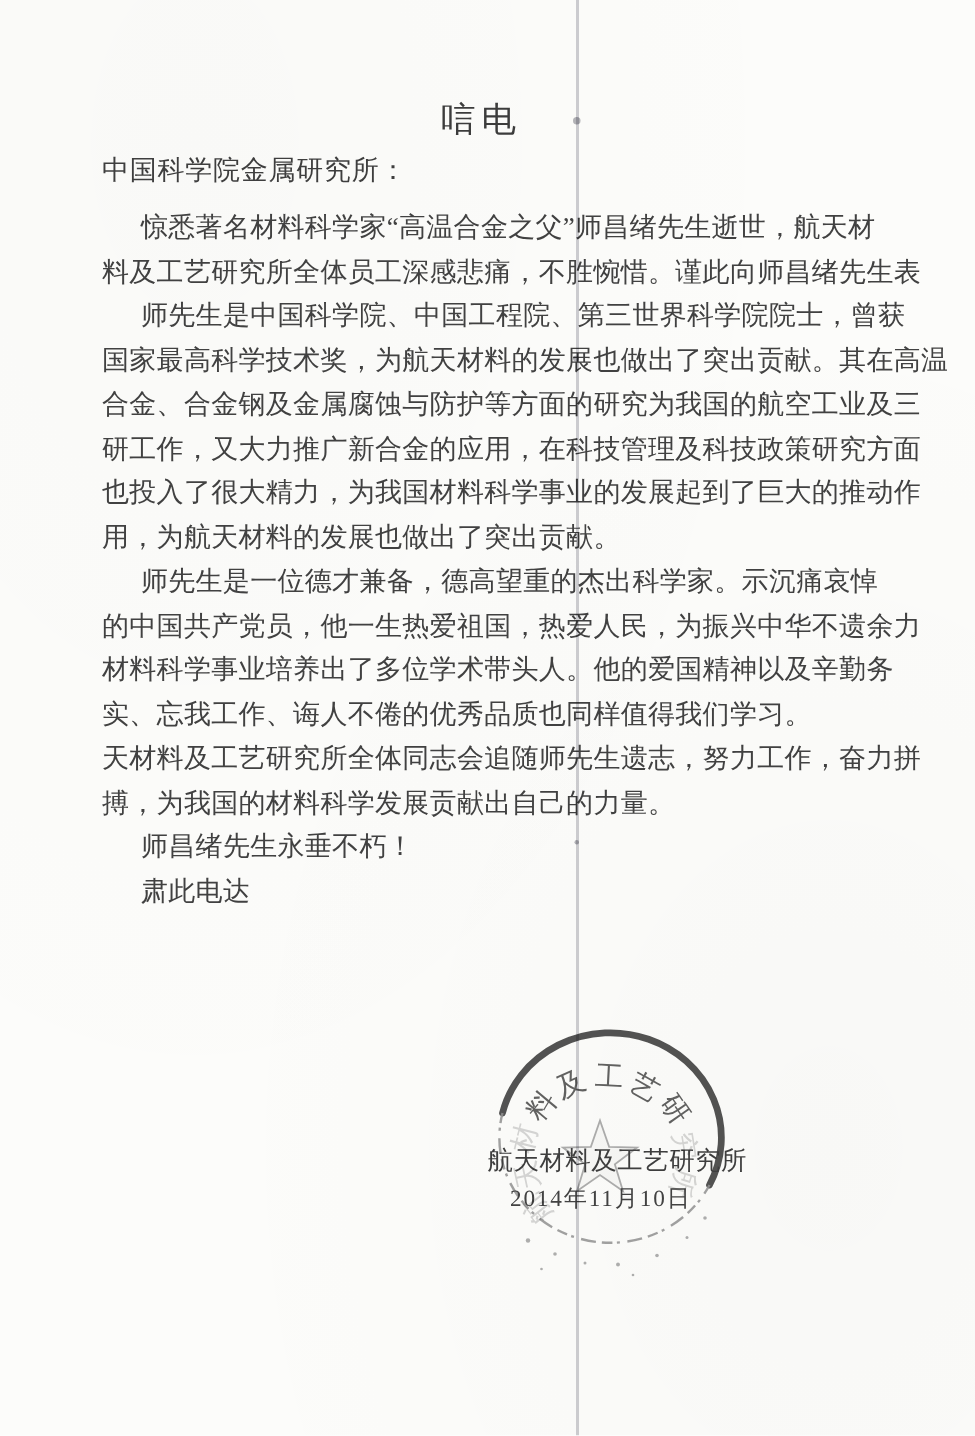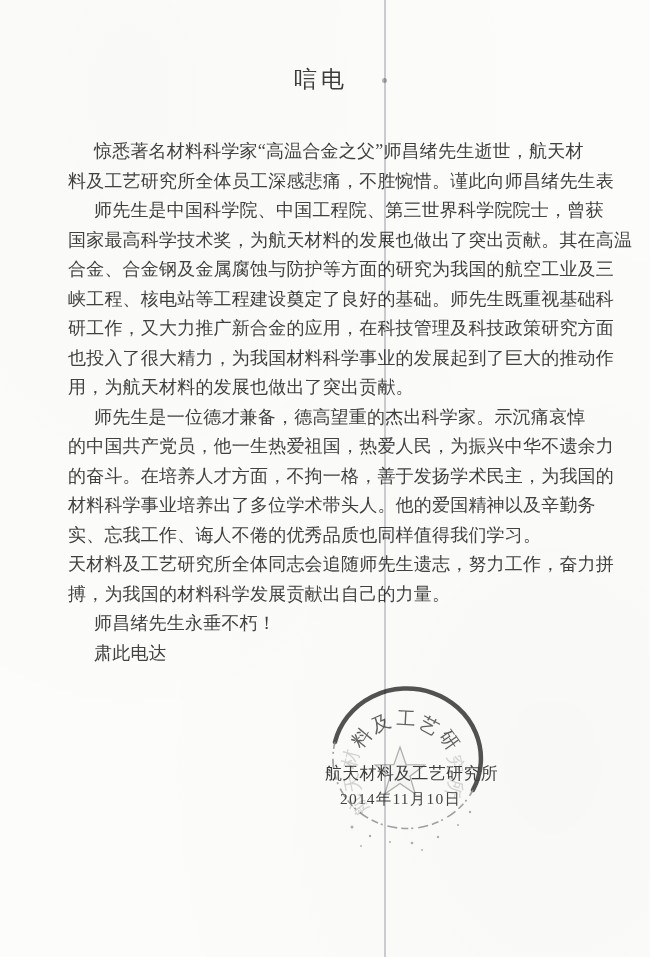--- a/index.html
+++ b/index.html
@@ -105,34 +105,33 @@
   <span class="arc-ch c4">研</span>
 
   <span class="arc-ch arc-f f0">航</span>
   <span class="arc-ch arc-f f1">天</span>
   <span class="arc-ch arc-f f2">材</span>
   <span class="arc-ch arc-f f3">究</span>
   <span class="arc-ch arc-f f4">所</span>
 
   <div class="title">唁电</div>
 
+  <div class="salutation">中国科学院金属研究所：</div>
 
   <div class="body-block">
     <div class="line indent">惊悉著名材料科学家“高温合金之父”师昌绪先生逝世，航天材</div>
     <div class="line">料及工艺研究所全体员工深感悲痛，不胜惋惜。谨此向师昌绪先生表</div>
     <div class="line indent">师先生是中国科学院、中国工程院、第三世界科学院院士，曾获</div>
     <div class="line">国家最高科学技术奖，为航天材料的发展也做出了突出贡献。其在高温</div>
     <div class="line">合金、合金钢及金属腐蚀与防护等方面的研究为我国的航空工业及三</div>
-    <div class="line">峡工程、核电站等工程建设奠定了良好的基础。师先生既重视基础科</div>
     <div class="line">研工作，又大力推广新合金的应用，在科技管理及科技政策研究方面</div>
     <div class="line">也投入了很大精力，为我国材料科学事业的发展起到了巨大的推动作</div>
     <div class="line">用，为航天材料的发展也做出了突出贡献。</div>
     <div class="line indent">师先生是一位德才兼备，德高望重的杰出科学家。示沉痛哀悼</div>
     <div class="line">的中国共产党员，他一生热爱祖国，热爱人民，为振兴中华不遗余力</div>
-    <div class="line">的奋斗。在培养人才方面，不拘一格，善于发扬学术民主，为我国的</div>
     <div class="line">材料科学事业培养出了多位学术带头人。他的爱国精神以及辛勤务</div>
     <div class="line">实、忘我工作、诲人不倦的优秀品质也同样值得我们学习。</div>
     <div class="line">天材料及工艺研究所全体同志会追随师先生遗志，努力工作，奋力拼</div>
     <div class="line">搏，为我国的材料科学发展贡献出自己的力量。</div>
     <div class="line indent">师昌绪先生永垂不朽！</div>
     <div class="line indent">肃此电达</div>
   </div>
 
   <div class="signature">航天材料及工艺研究所</div>
   <div class="date">2014年11月10日</div>

